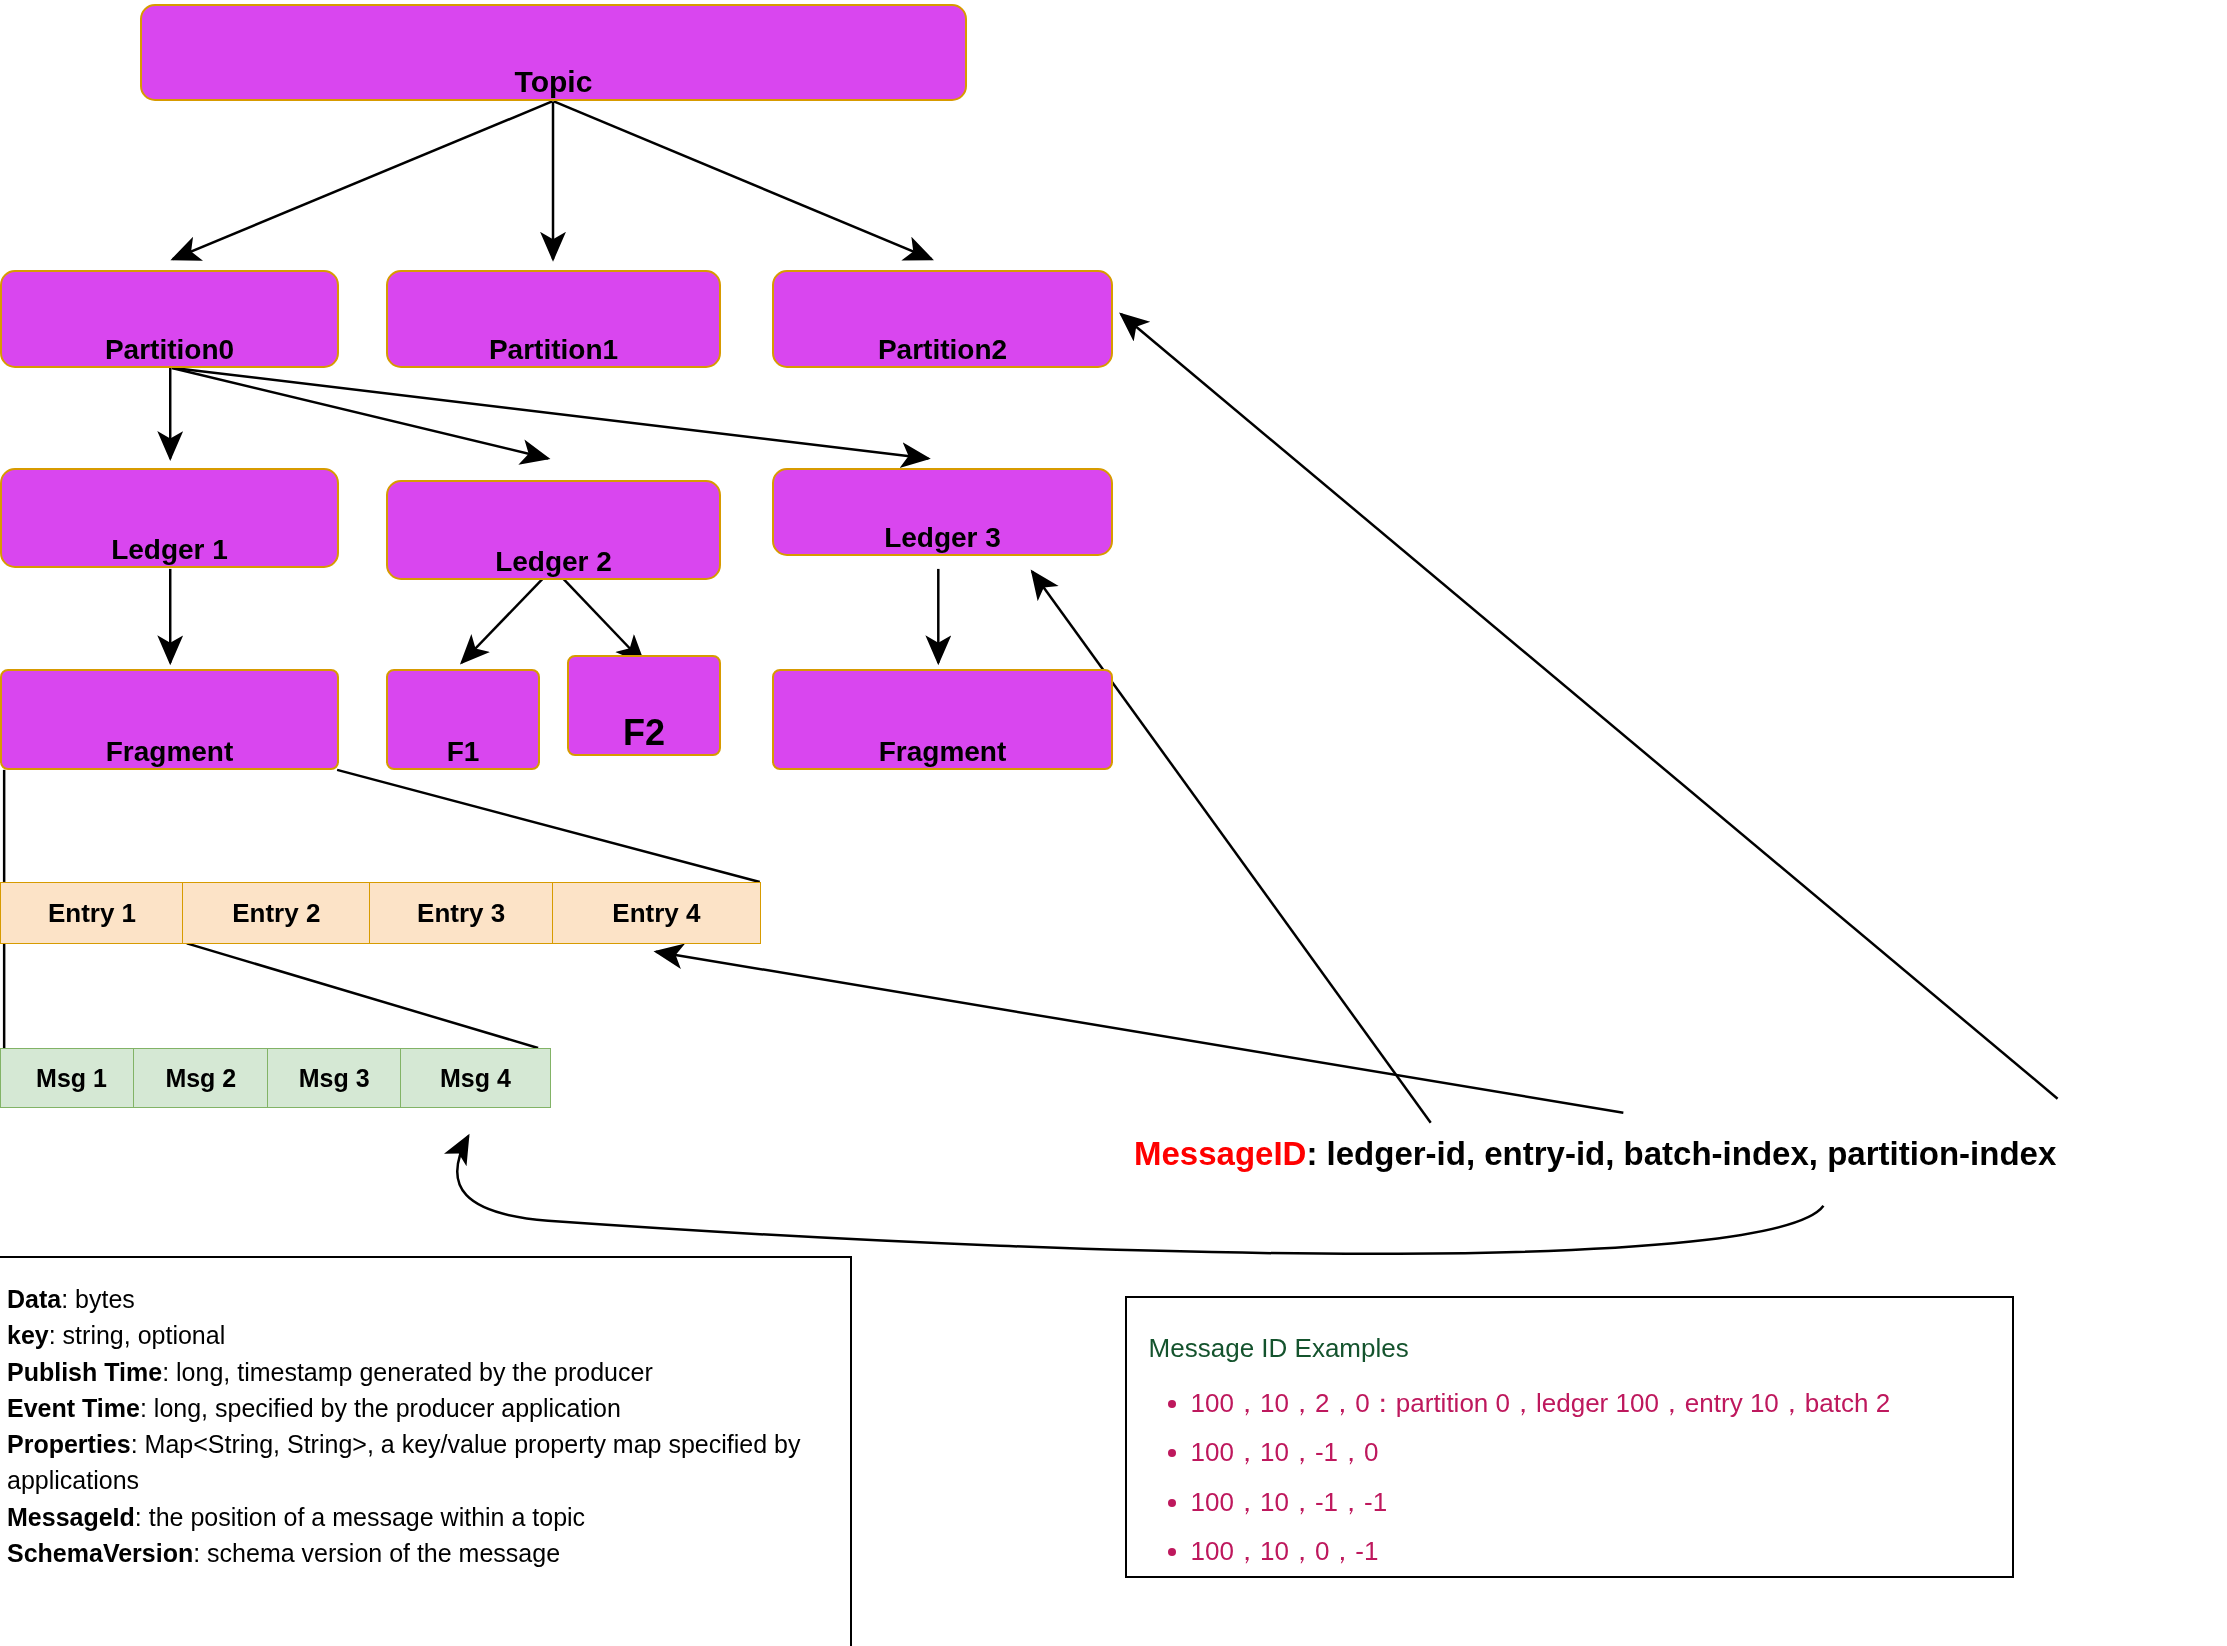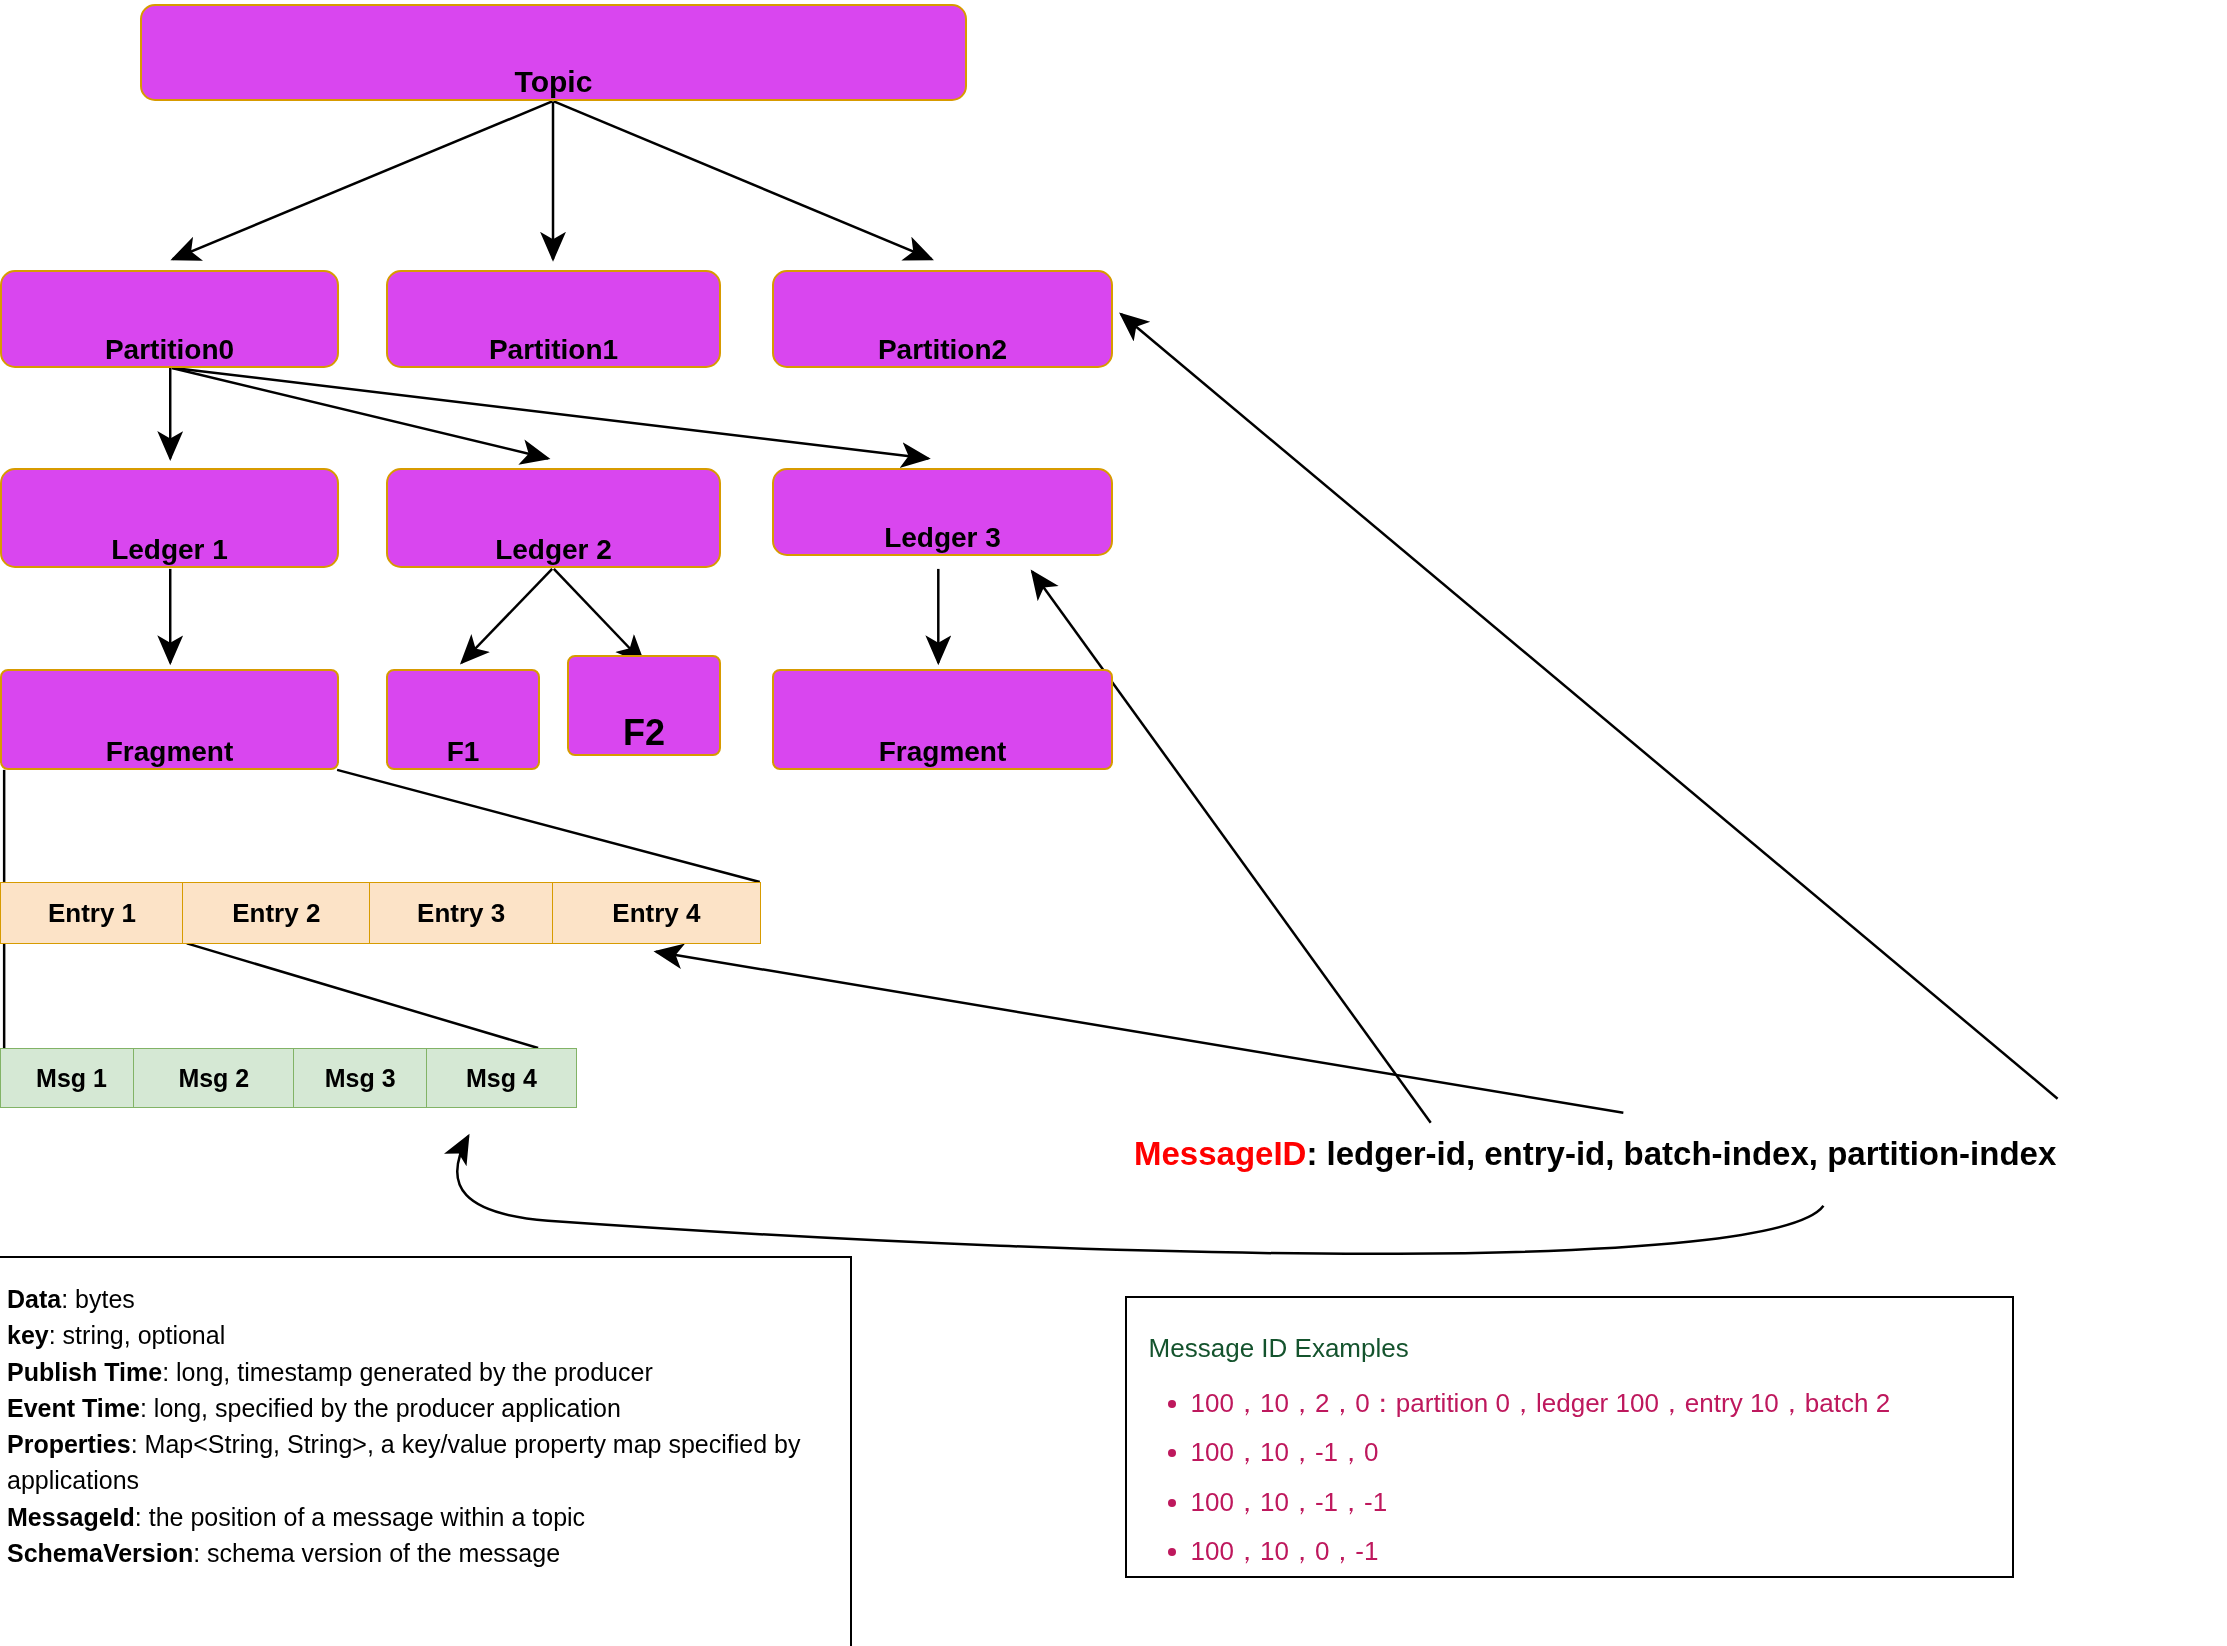--- a/index.html
+++ b/index.html
@@ -171,21 +171,21 @@
   <div class="node rounded" style="left:386px;top:270px;width:335px;height:98px;font-size:28px;">
     <span>Partition1</span>
   </div>
   <div class="node rounded" style="left:772px;top:270px;width:341px;height:98px;font-size:28px;">
     <span>Partition2</span>
   </div>
 
   <div class="node rounded" style="left:0px;top:468px;width:339px;height:100px;font-size:28px;">
     <span>Ledger 1</span>
   </div>
-  <div class="node rounded" style="left:386px;top:468px;width:335px;height:100px;font-size:28px;">
+  <div class="node rounded" style="left:386px;top:480px;width:335px;height:100px;font-size:28px;">
     <span>Ledger 2</span>
   </div>
   <div class="node rounded" style="left:772px;top:468px;width:341px;height:88px;font-size:28px;">
     <span>Ledger 3</span>
   </div>
 
   <div class="node sq" style="left:0px;top:669px;width:339px;height:101px;font-size:28px;">
     <span>Fragment</span>
   </div>
   <div class="node sq" style="left:386px;top:669px;width:154px;height:101px;font-size:28px;">
@@ -210,21 +210,21 @@
     </div>
     <div class="cell" style="width:209px;font-size:26px;">
       <span>Entry 4</span>
     </div>
   </div>
 
   <div class="strip green" style="left:0px;top:1048px;height:60px;">
     <div class="cell" style="width:135px;font-size:25px;padding-left:8px;">
       <span>Msg 1</span>
     </div>
-    <div class="cell" style="width:161px;font-size:25px;">
+    <div class="cell" style="width:135px;font-size:25px;">
       <span>Msg 2</span>
     </div>
     <div class="cell" style="width:135px;font-size:25px;">
       <span>Msg 3</span>
     </div>
     <div class="cell" style="width:151px;font-size:25px;">
       <span>Msg 4</span>
     </div>
   </div>
 

